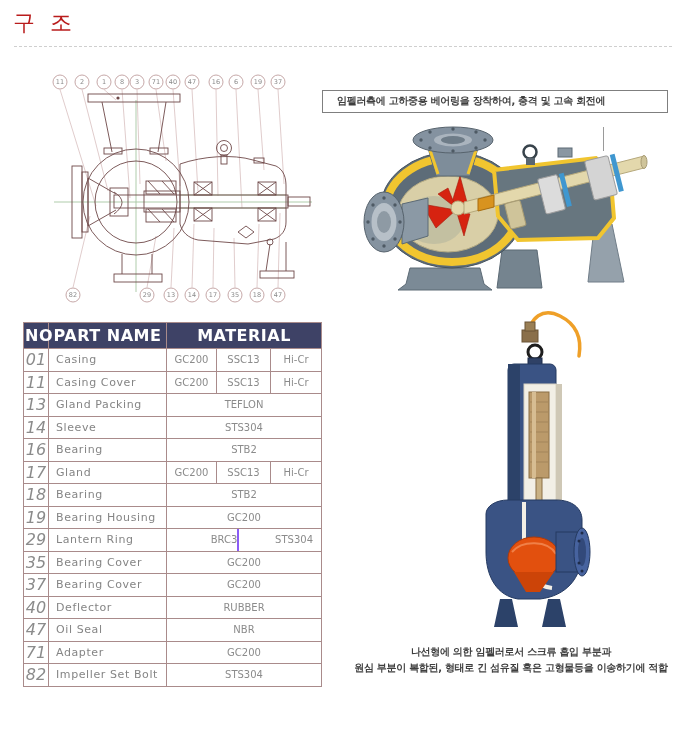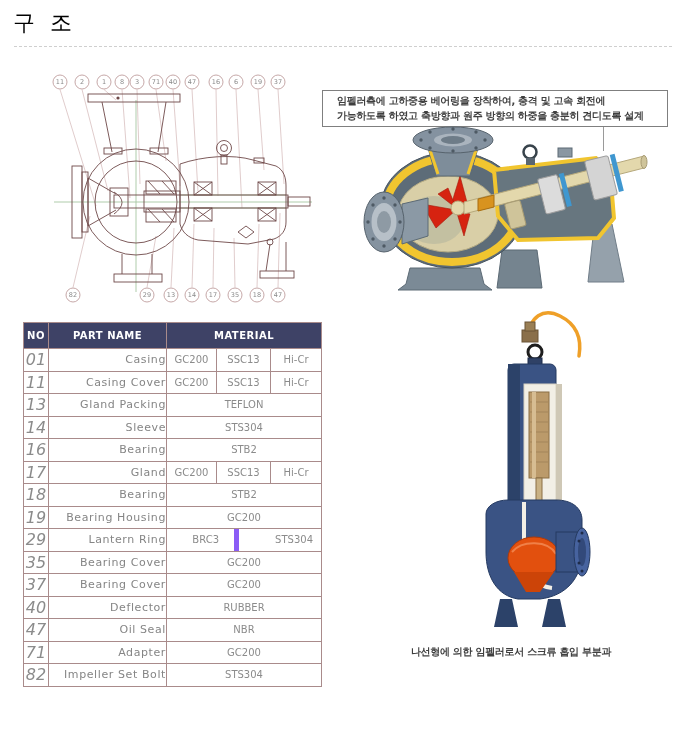--- a/index.html
+++ b/index.html
@@ -1,20 +1,20 @@
 <!DOCTYPE html>
 <html><head>
 <meta charset="utf-8">
 <style>
   html,body{margin:0;padding:0;background:#fff;}
   .page{position:relative;width:687px;height:754px;background:#ffffff;overflow:hidden;
         font-family:"DejaVu Sans","Liberation Sans",sans-serif;}
 
   
-  .page-title{position:absolute;left:13px;top:8px;font-size:22px;color:#000000;
+  .page-title{position:absolute;left:13px;top:8px;font-size:22px;color:#b91c1c;
               letter-spacing:4px;font-weight:500;}
   .title-rule{position:absolute;left:14px;top:46px;width:658px;height:0;
               border-top:1px dashed #cfcfcf;}
 
   
   .drawing{position:absolute;left:18px;top:66px;width:300px;height:252px;}
 
   
   .info-box{position:absolute;left:322px;top:90px;width:316px;
             border:1px solid #7f7f7f;padding:3px 14px;background:#fff;}
@@ -27,29 +27,29 @@
   .sub-pump{position:absolute;left:452px;top:300px;width:160px;height:345px;}
 
   
   .caption{position:absolute;left:335px;top:644px;width:352px;text-align:center;}
   .caption div{font-size:10px;font-weight:bold;color:#3f3f3f;line-height:1.55;
                white-space:nowrap;letter-spacing:-0.3px;}
 
   
   table.parts{position:absolute;left:23px;top:322px;width:298px;
               border-collapse:collapse;table-layout:fixed;}
-  table.parts th{background:#3e4266;color:#fff;font-size:10px;font-weight:bold;
+  table.parts th{background:#3e4266;color:#fff;font-size:16px;font-weight:bold;
                  height:23px;border:1px solid #a98b8b;letter-spacing:.5px;}
   table.parts th.sub{border-left:1px solid rgba(255,255,255,.35);}
   table.parts td{border:1px solid #a98b8b;color:#8b8b8b;text-align:center;
                  height:21.5px;font-size:10px;padding:0;white-space:nowrap;overflow:hidden;}
   table.parts td.c-no{font-size:16px;font-style:italic;}
-  table.parts td.c-name{text-align:right;padding-left:0;font-size:11px;letter-spacing:.6px;color:#858585;}
+  table.parts td.c-name{text-align:left;padding-left:7px;font-size:11px;letter-spacing:.6px;color:#858585;}
   .split{display:flex;height:21.5px;line-height:21.5px;}
-  .split .s1{width:47%;border-right:5px solid #8b5cf6;text-align:center;padding-left:10px;box-sizing:border-box;}
+  .split .s1{width:47%;border-right:2px solid #8b5cf6;text-align:right;padding-left:10px;box-sizing:border-box;}
   .split .s2{width:53%;text-align:right;padding-right:8px;box-sizing:border-box;}
 </style>
 </head>
 <body>
 
 <div class="page">
 
   <div class="page-title">구 조</div>
   <div class="title-rule"></div>
 
@@ -176,21 +176,20 @@
         <text x="217" y="231.3" text-anchor="middle" font-size="6.5" fill="#8a8a8a">35</text>
         <circle cx="239" cy="229" r="7" fill="#fff" stroke="#bf9e9e" stroke-width="0.9"></circle>
         <text x="239" y="231.3" text-anchor="middle" font-size="6.5" fill="#8a8a8a">18</text>
         <circle cx="260" cy="229" r="7" fill="#fff" stroke="#bf9e9e" stroke-width="0.9"></circle>
         <text x="260" y="231.3" text-anchor="middle" font-size="6.5" fill="#8a8a8a">47</text>
       </g>
   </svg>
 
   <div class="info-box">
     <div>임펠러측에 고하중용 베어링을 장착하여, 충격 및 고속 회전에</div>
-    <div>가능하도록 하였고 축방향과 원주 방향의 하중을 충분히 견디도록 설계</div>
   </div>
   <div class="connector-line"></div>
 
   <svg class="pump-photo" viewBox="0 0 300 180">
 
     <path d="M58,150 L128,150 L132,166 L140,172 L46,172 L54,166 Z" fill="#7b8a96" stroke="#5c6a75"></path>
     <polygon points="150,132 185,132 190,170 145,170" fill="#75848f" stroke="#5c6a75"></polygon>
     <polygon points="242,110 260,106 272,164 236,164" fill="#95a1ab" stroke="#707d88"></polygon>
 
     <ellipse cx="100" cy="92" rx="72" ry="58" fill="#5d6c78" stroke="#46535d"></ellipse>
@@ -296,20 +295,21 @@
       <circle cx="127" cy="241" r="1.5"></circle>
         <circle cx="127" cy="263" r="1.5"></circle>
     </g>
 
     <polygon points="48,299 60,299 66,327 42,327" fill="#2c4269"></polygon>
     <polygon points="96,299 108,299 114,327 90,327" fill="#2c4269"></polygon>
   </svg>
 
   <div class="caption">
     <div>나선형에 의한 임펠러로서 스크류 흡입 부분과</div>
+    <div>원심 부분이 복합된, 형태로 긴 섬유질 혹은 고형물등을 이송하기에 적합</div>
   </div>
 
   <table class="parts">
     <colgroup>
       <col style="width:25px">
         <col style="width:118px">
       <col style="width:50px">
         <col style="width:54px">
         <col style="width:51px">
     </colgroup>

